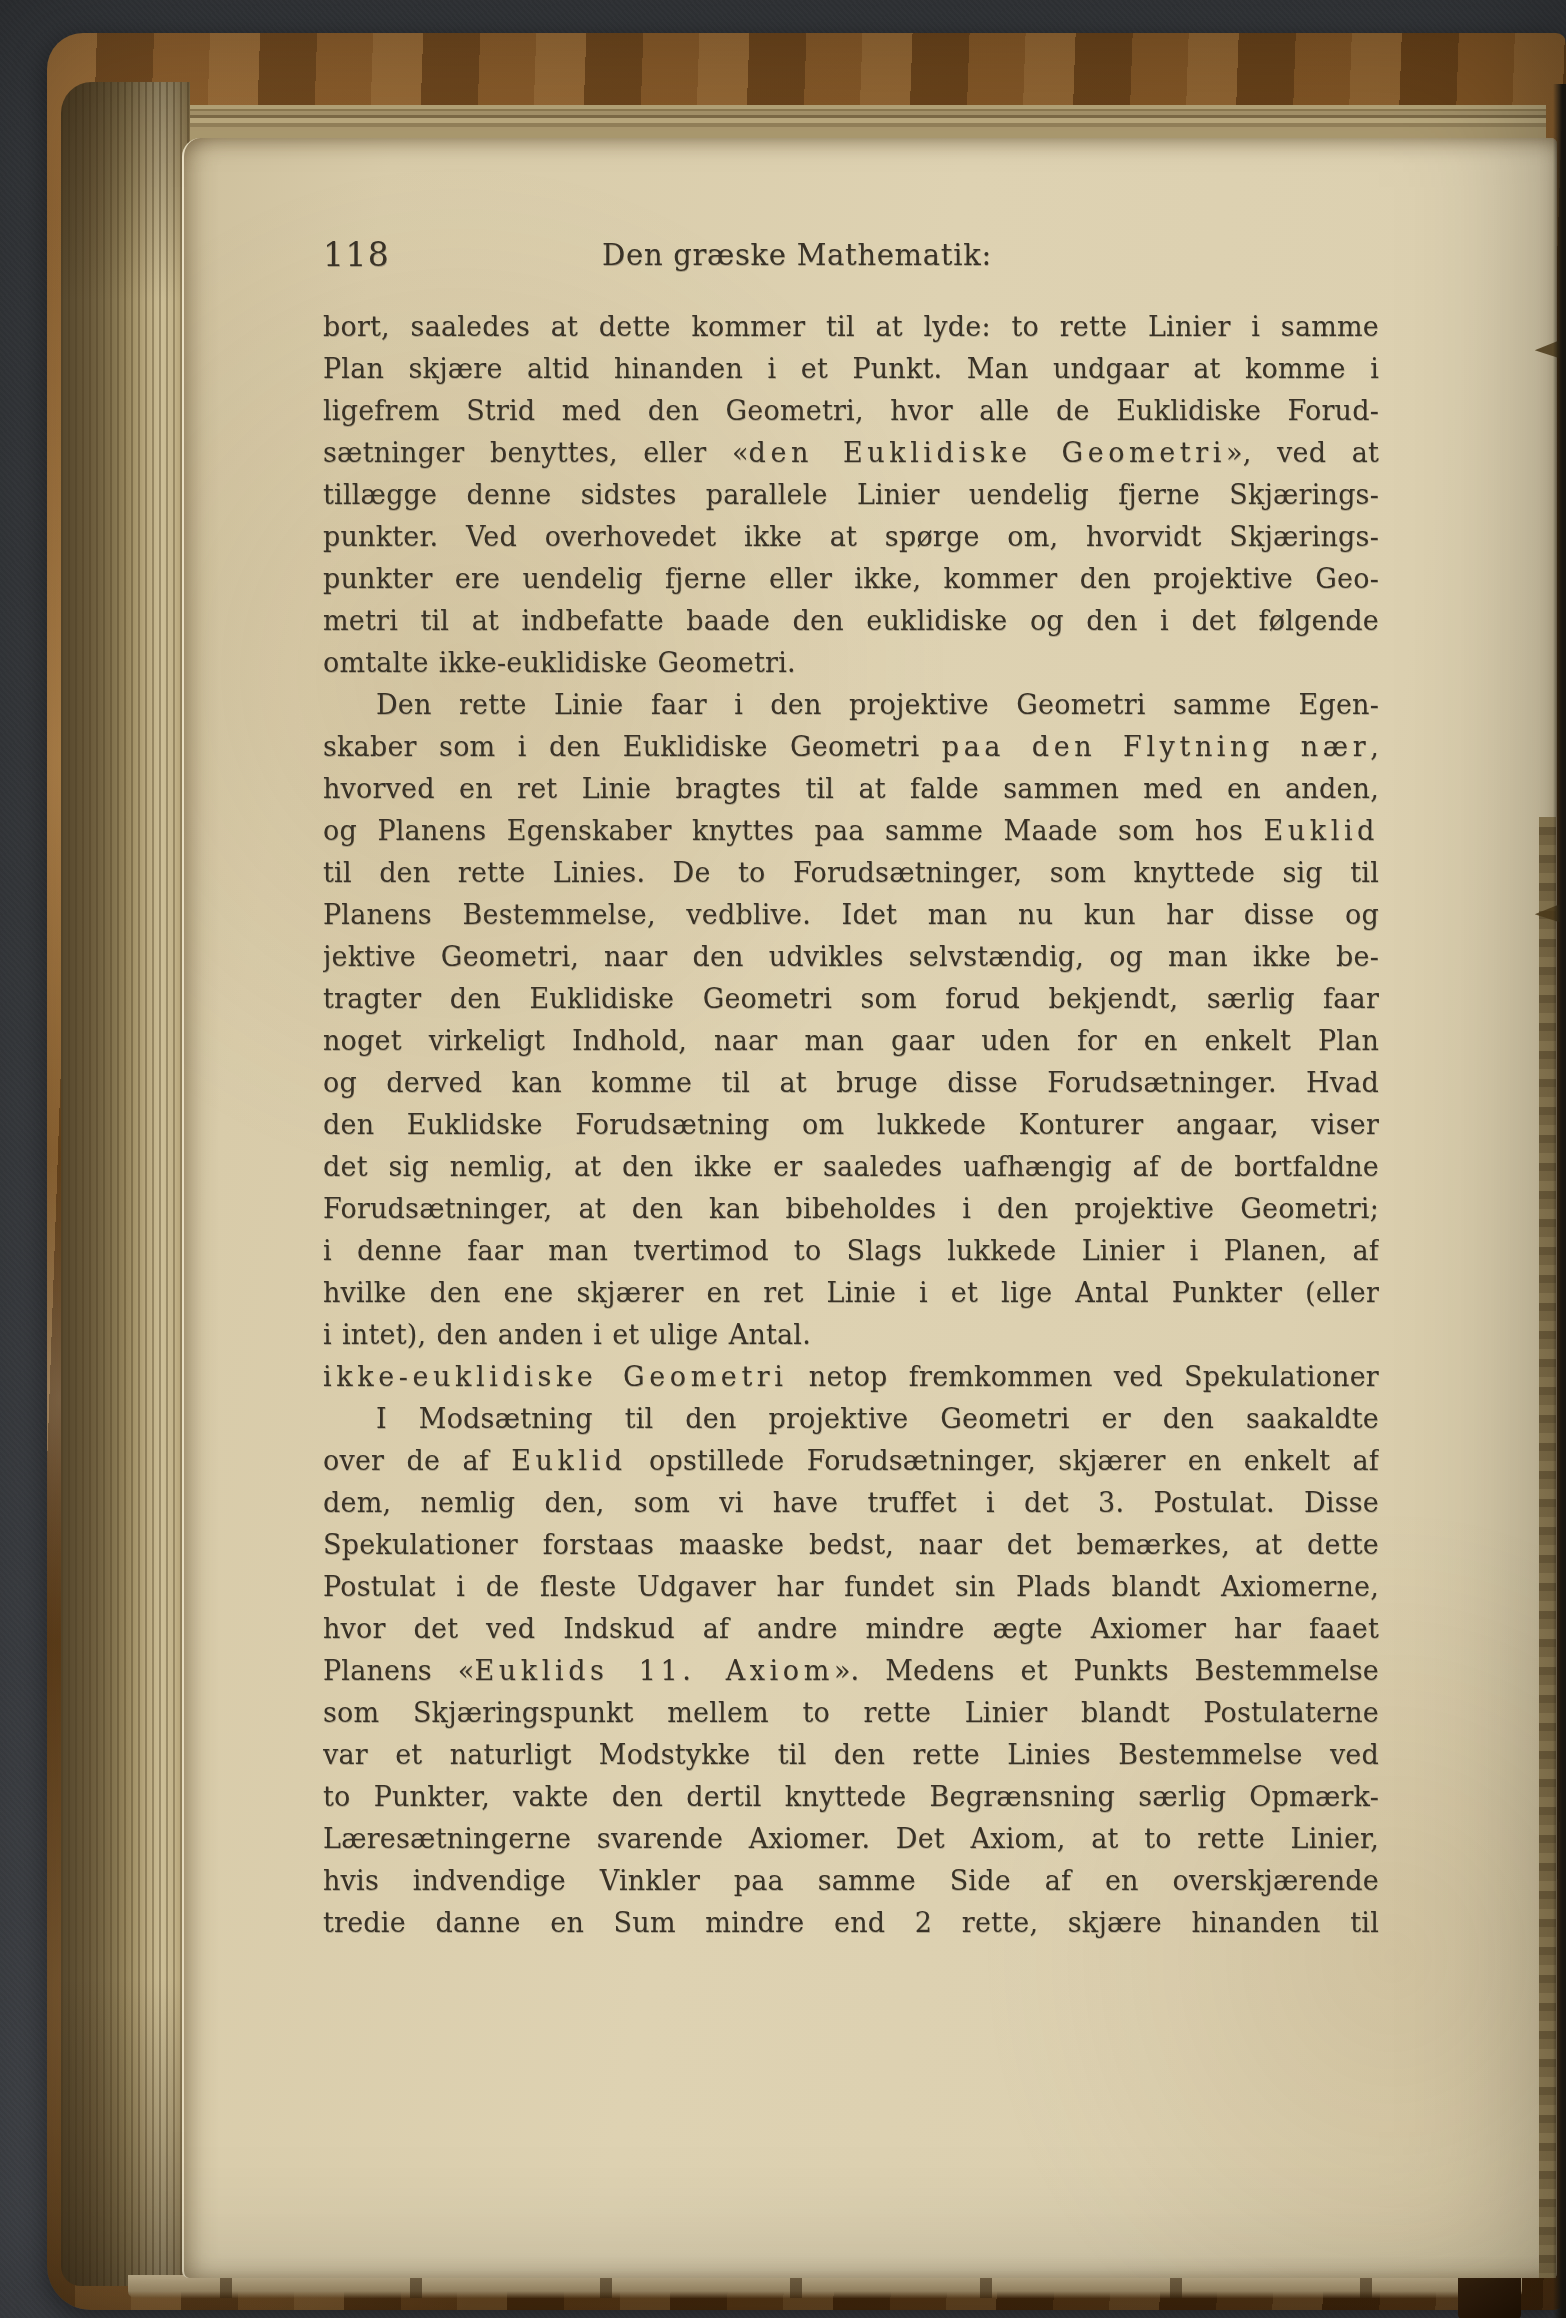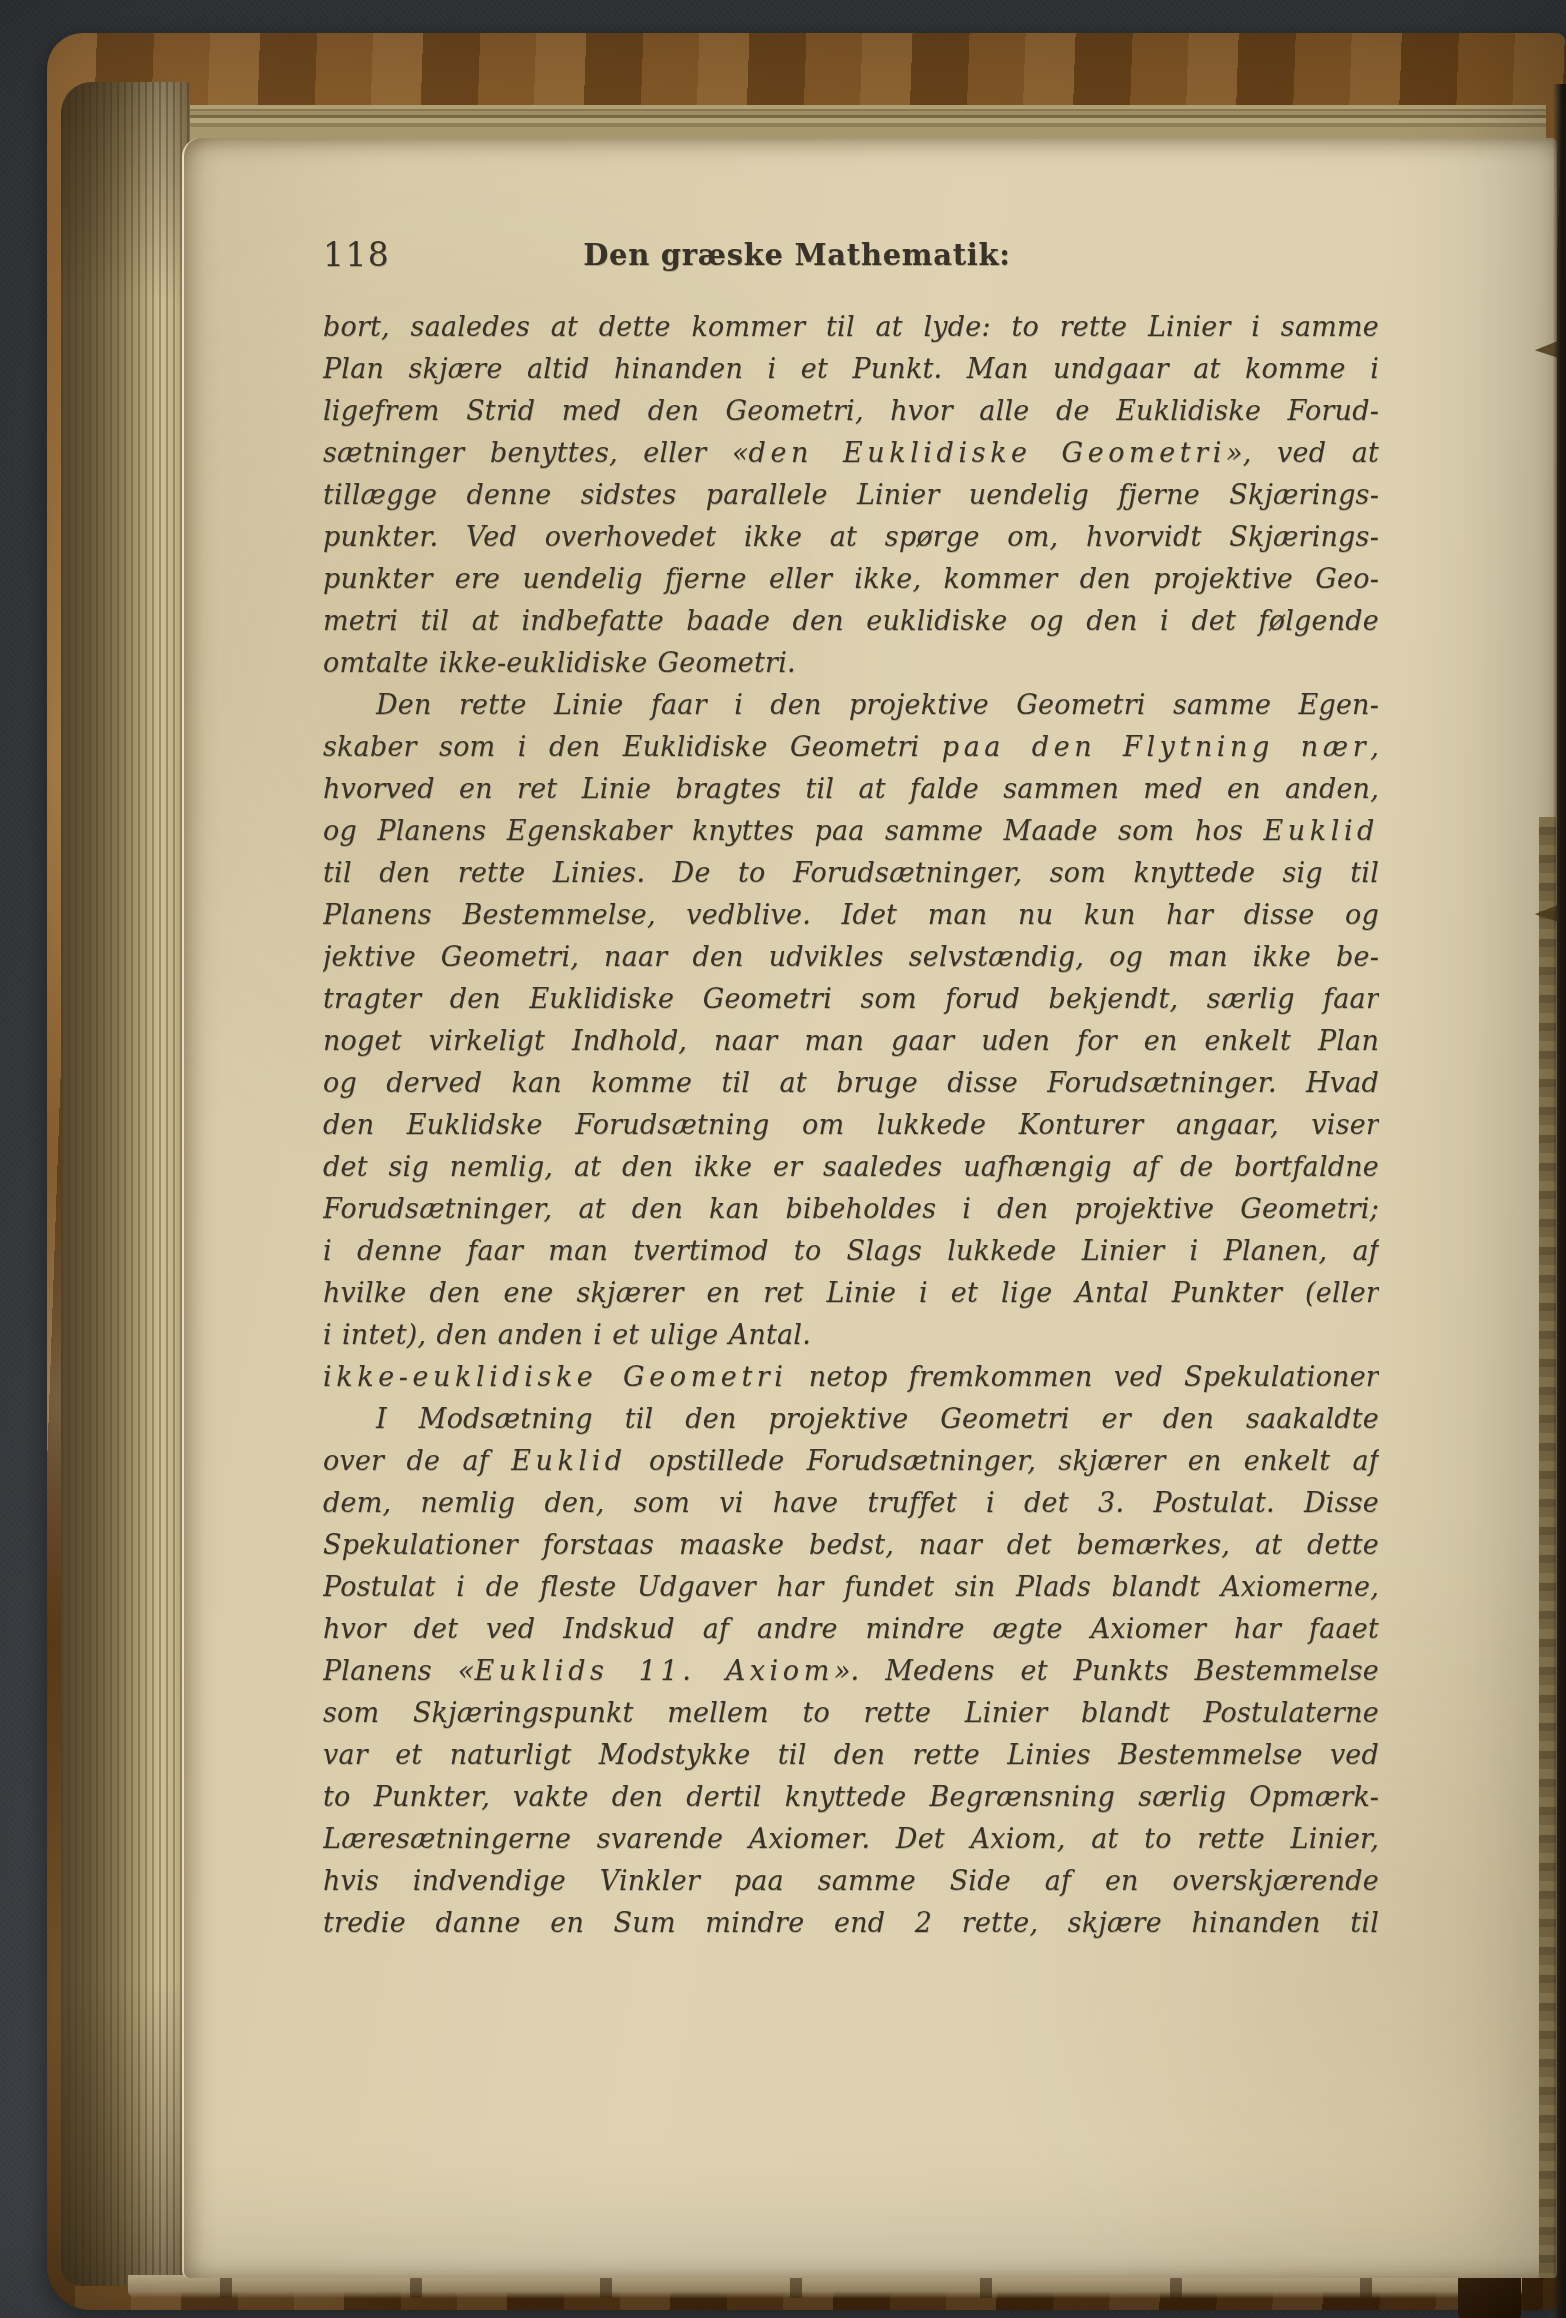--- a/index.html
+++ b/index.html
@@ -62,28 +62,28 @@
       inset 0 10px 21px -8.5px rgba(92,70,38,0.5),
       inset -7px -8.5px 21px -10px rgba(92,70,38,0.3);
     color:#393227;
   }
 
   .header{position:absolute;left:139px;top:96px;width:1056px;height:40px;}
   .pagenum{position:absolute;left:0;top:1.4px;font-size:33px;letter-spacing:1.4px;
     text-shadow:0.4px 0.6px 0.5px rgba(57,50,39,0.3);}
   .runtitle{position:absolute;left:0;top:4.3px;width:100%;text-align:center;
     transform:translateX(-54px);font-size:29px;letter-spacing:0.7px;
-    text-shadow:0.4px 0.6px 0.5px rgba(57,50,39,0.3);font-weight:bold;}
+    text-shadow:0.4px 0.6px 0.5px rgba(57,50,39,0.3);}
 
   .textblock{position:absolute;left:139px;top:168px;width:1056px;}
   .line{
     height:42px;font-size:27px;line-height:42px;
     text-align:justify;text-align-last:justify;overflow:hidden;
     text-shadow:0.4px 0.6px 0.5px rgba(57,50,39,0.28);
-    word-spacing:1.4px;letter-spacing:0.2px;font-style:italic;
+    word-spacing:1.4px;letter-spacing:0.2px;
   }
   .line.para-end{text-align-last:left;}
   .line.indent{text-indent:53px;}
   .sp{letter-spacing:0.17em;}
 
   
   .right-edge{
     position:absolute;right:10px;top:817px;width:17px;height:1461px;
     background:repeating-linear-gradient(180deg,#8f7c52 0 10px,#6b5936 10px 18.5px,#7e6b44 18.5px 28px);
     opacity:0.92;

